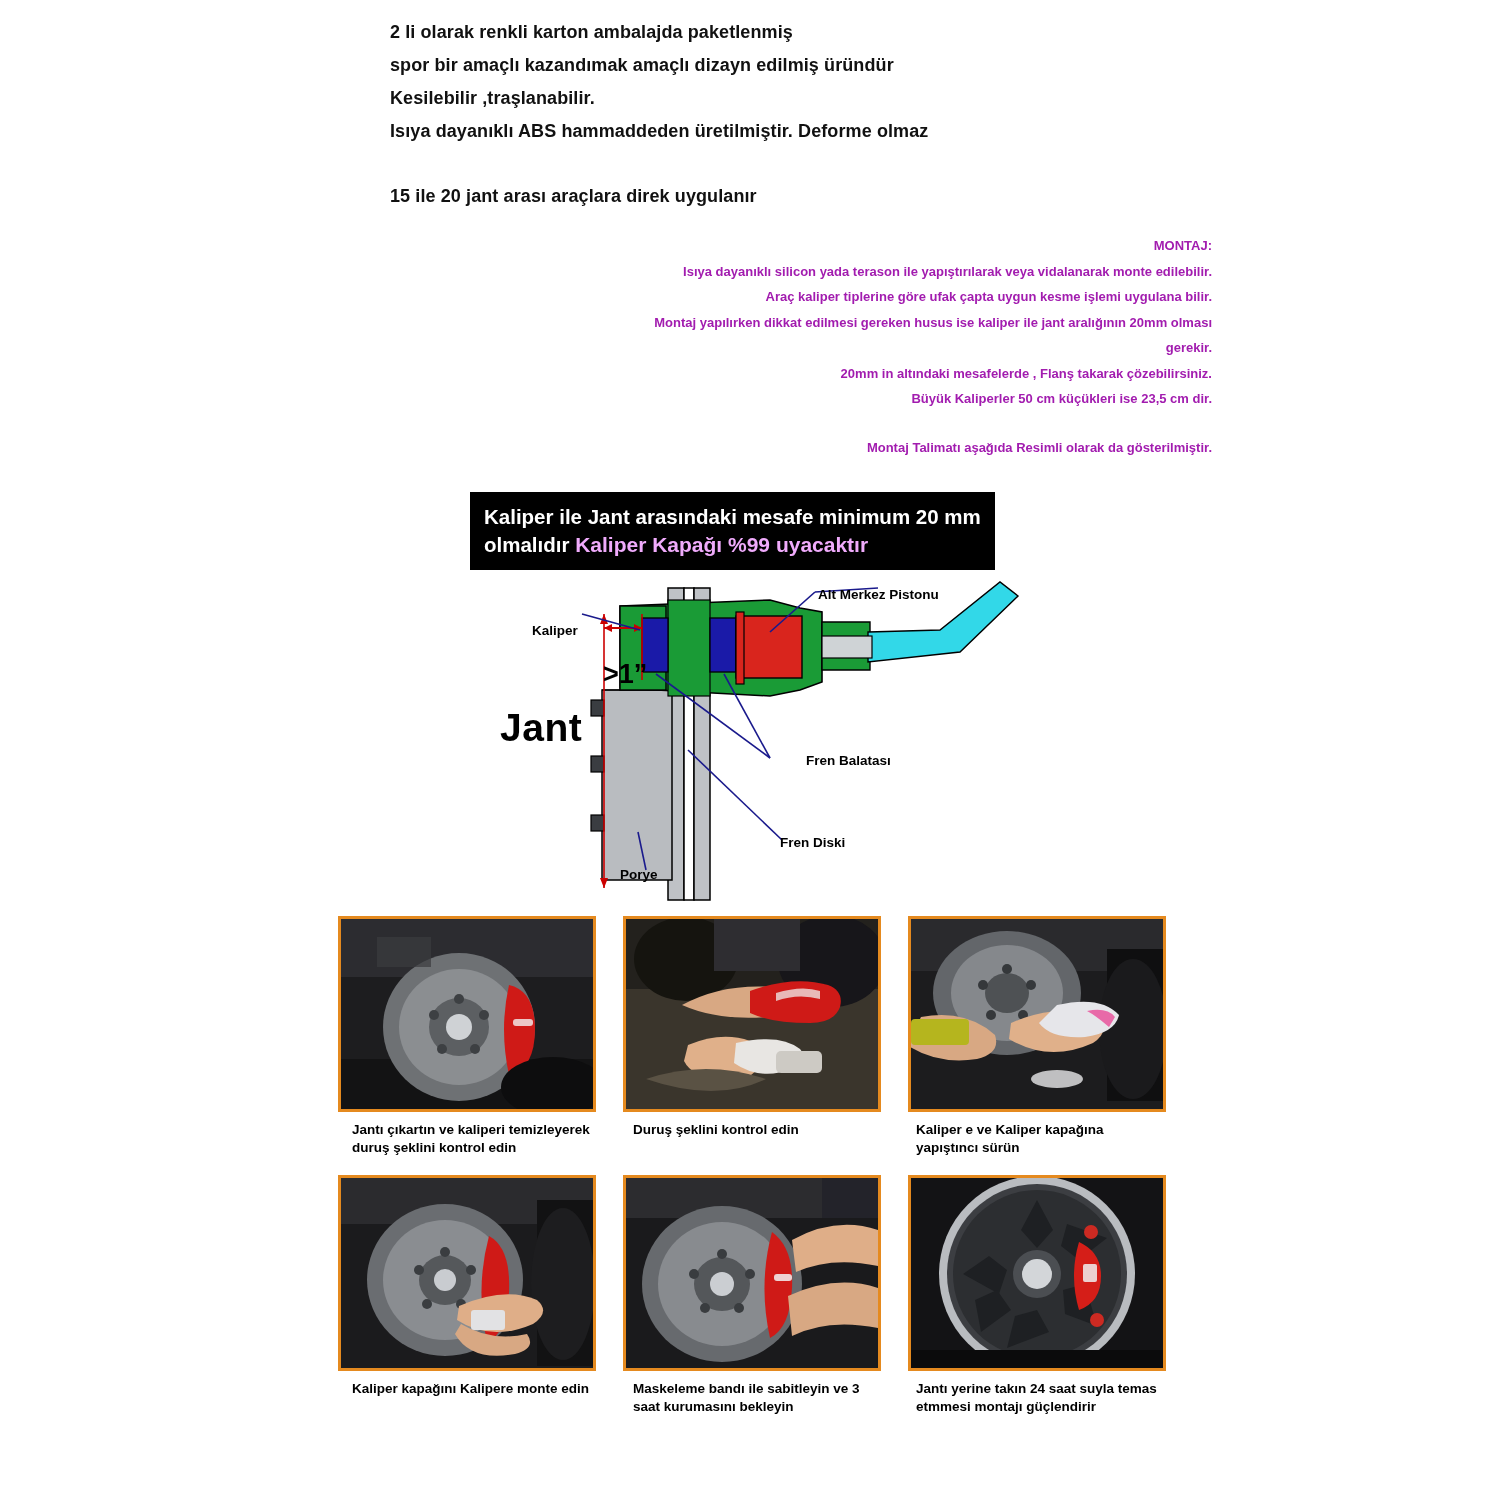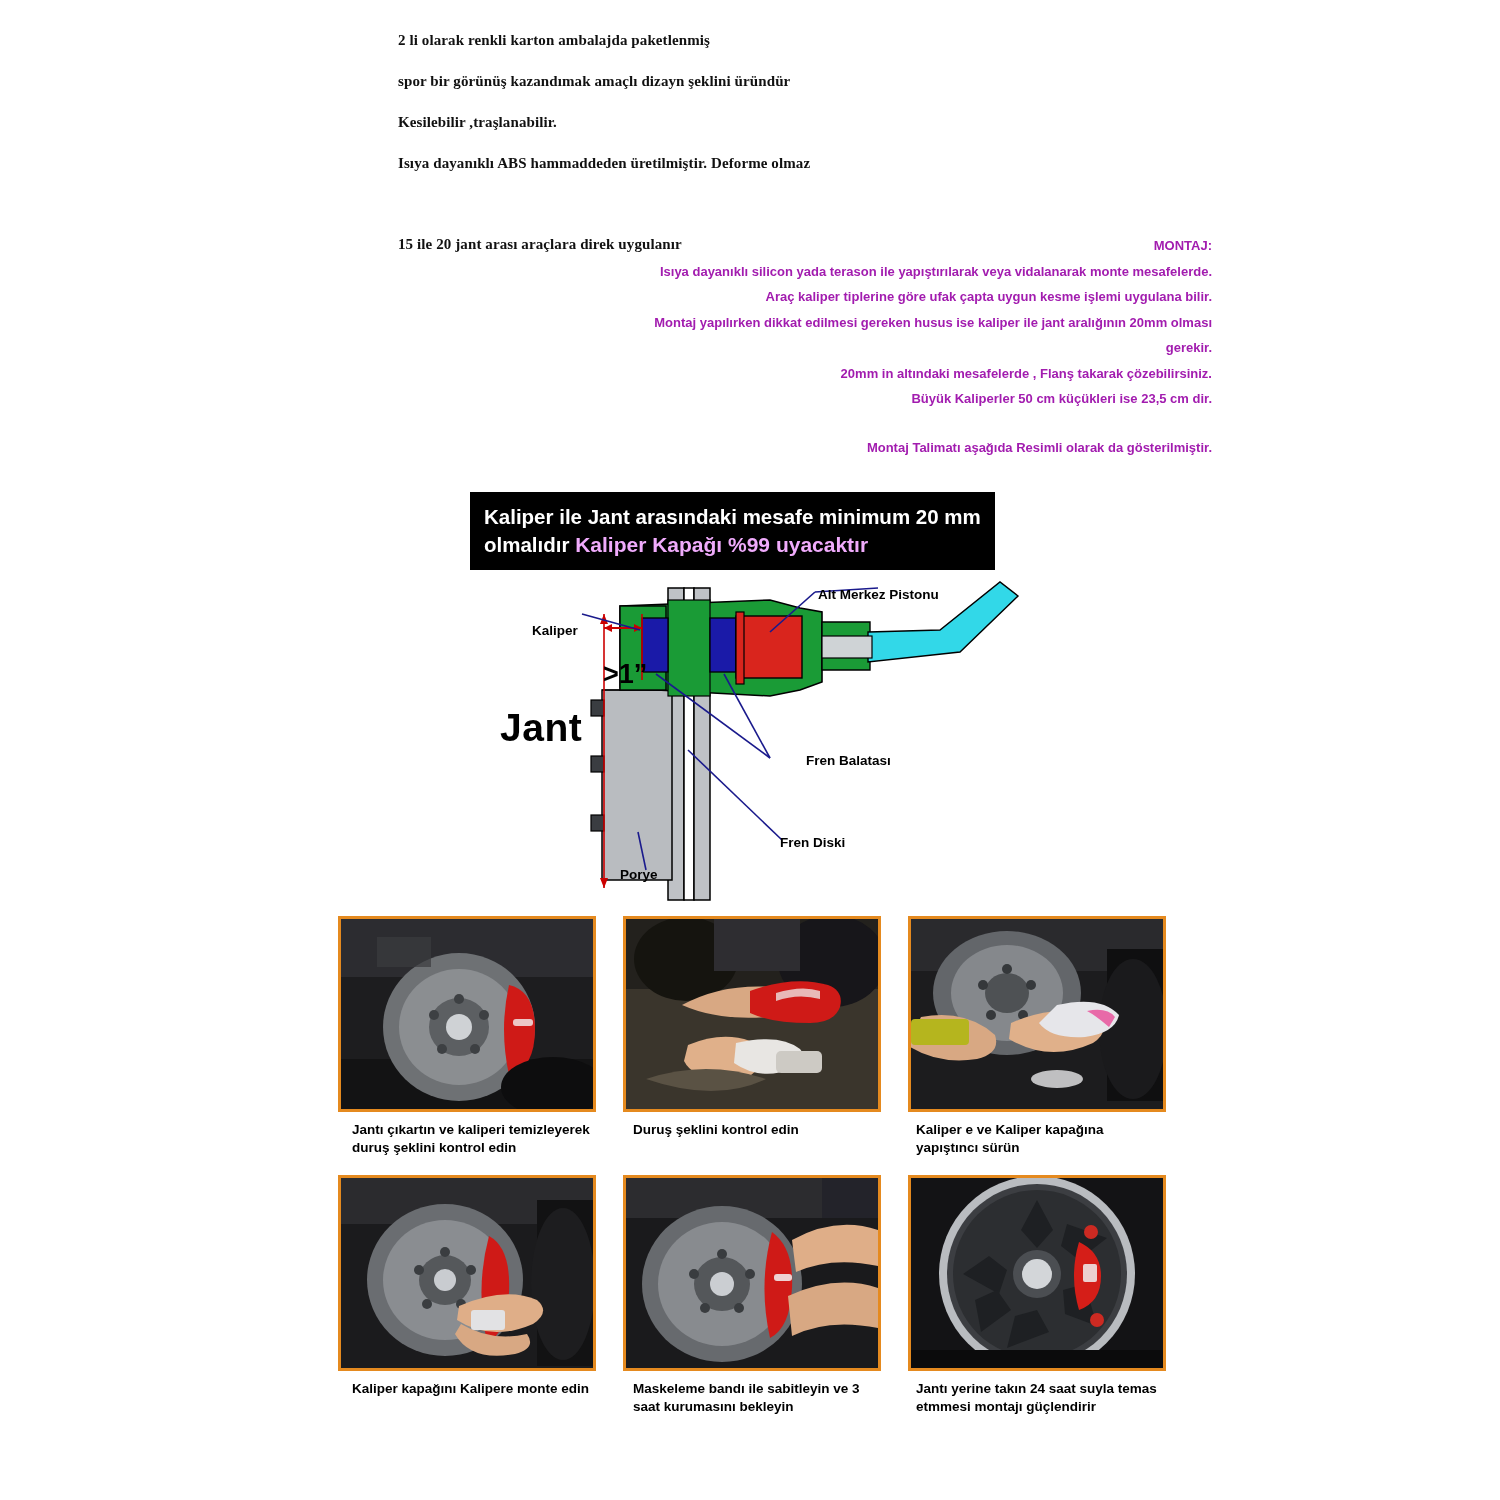--- a/index.html
+++ b/index.html
@@ -22,27 +22,26 @@
   }
 
   
   .intro {
     position: absolute;
     left: 382px;
     top: 12px;
     width: 820px;
   }
   .intro p {
-    margin: 16px;
-    font-size: 15px;
+    margin: 8px;
+    font-size: 18px;
     line-height: 25px;
     font-weight: 700;
     color: #111;
     letter-spacing: 0.1px;
-    font-family: Liberation Serif, serif;
   }
   .intro .spacer {
     height: 24px;
   }
 
   
   .montaj {
     position: absolute;
     left: 382px;
     top: 233px;
@@ -152,30 +151,30 @@
   .cap-indent-2 { padding-left: 10px; }
   .cap-indent-3 { padding-left: 8px; }
 </style>
 </head>
 <body>
 
 <div class="page">
 
   <div class="intro">
     <p>2 li olarak renkli karton  ambalajda paketlenmiş</p>
-    <p>spor bir görünüş kazandımak amaçlı dizayn şeklini üründür</p>
+    <p>spor bir amaçlı kazandımak amaçlı dizayn edilmiş üründür</p>
     <p>Kesilebilir ,traşlanabilir.</p>
     <p> Isıya dayanıklı ABS hammaddeden üretilmiştir. Deforme olmaz</p>
     <div class="spacer"></div>
     <p>15 ile 20  jant  arası   araçlara direk uygulanır</p>
   </div>
 
   <div class="montaj">
     <p>MONTAJ:</p>
-    <p>Isıya dayanıklı silicon yada terason ile yapıştırılarak veya  vidalanarak monte mesafelerde.</p>
+    <p>Isıya dayanıklı silicon yada terason ile yapıştırılarak veya  vidalanarak monte edilebilir.</p>
     <p>Araç kaliper tiplerine göre ufak çapta uygun kesme işlemi uygulana bilir.</p>
     <p>Montaj yapılırken dikkat edilmesi gereken husus ise kaliper ile jant aralığının 20mm olması</p>
     <p>gerekir.</p>
     <p>20mm in altındaki mesafelerde , Flanş takarak çözebilirsiniz.</p>
     <p>Büyük Kaliperler 50 cm küçükleri ise 23,5 cm dir.</p>
     <div class="gap"></div>
     <p>Montaj Talimatı aşağıda Resimli olarak da gösterilmiştir.</p>
   </div>
 
   <div class="diagram">

